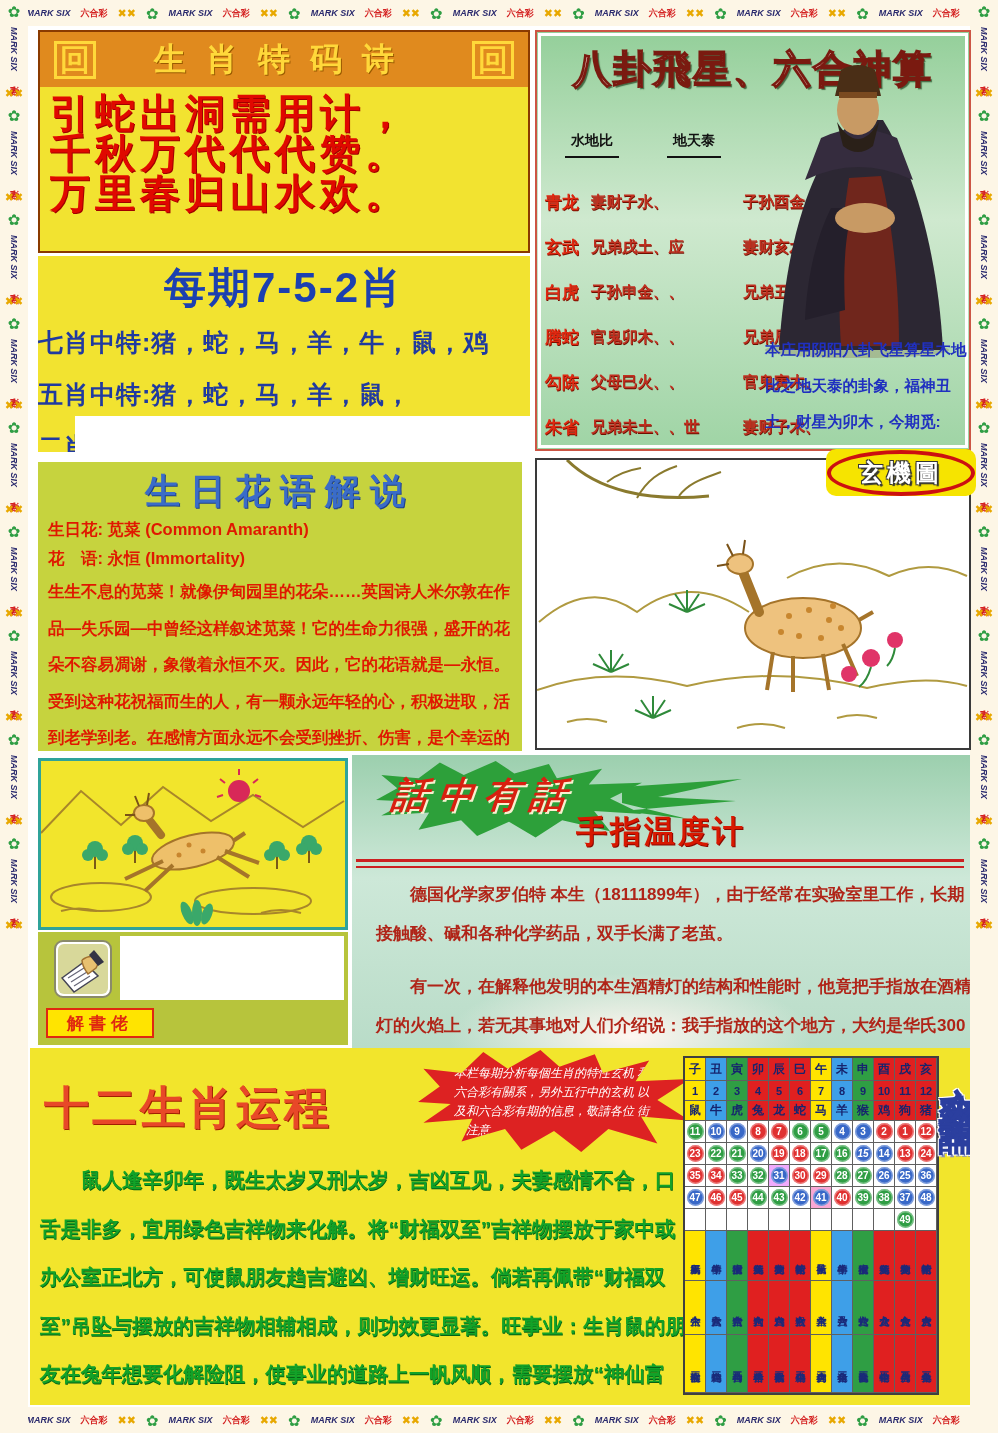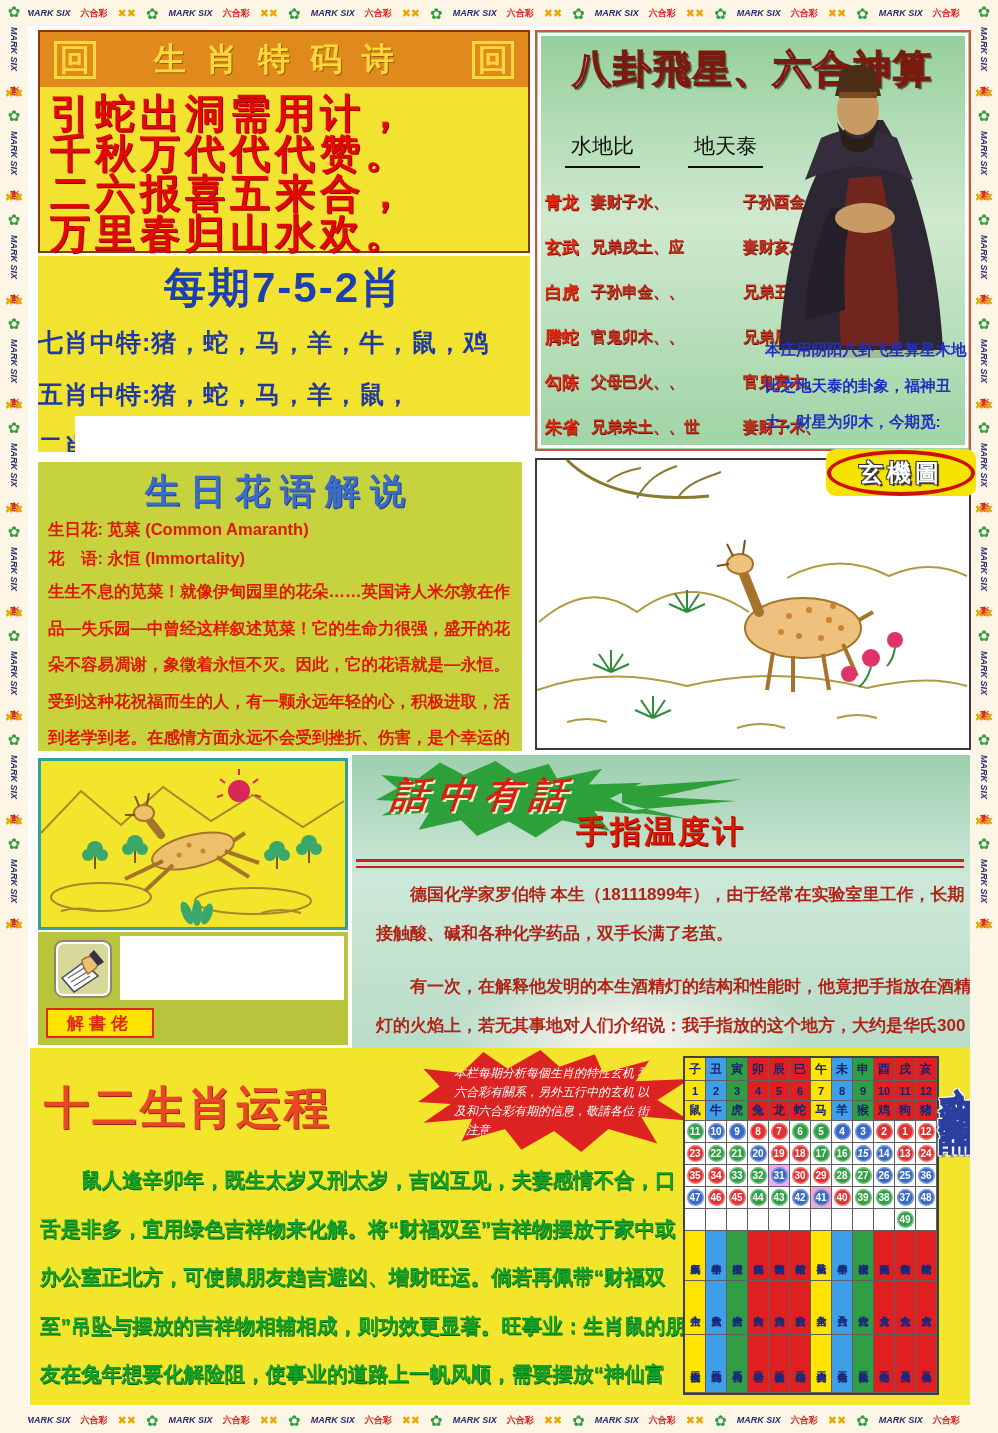--- a/index.html
+++ b/index.html
@@ -39,21 +39,21 @@
                white-space:nowrap;}
   .white-mask{position:absolute;left:38px;top:160px;width:454px;height:40px;background:#ffffff;}
 
   
   .bagua-box{position:absolute;left:535px;top:30px;width:436px;height:421px;box-sizing:border-box;
              border:2px solid #cc5544;outline:3px solid #ffffff;outline-offset:-6px;
              background:linear-gradient(180deg,#94cf9a 0%,#cfe9cf 45%,#9fd4a5 100%);overflow:hidden;}
   .bagua-title{margin-top:12px;text-align:center;font-size:38px;font-weight:bold;color:#f8d6d6;
                letter-spacing:2px;-webkit-text-stroke:1.5px #7a1a10;text-shadow:2px 2px 1px #456b45;}
   .bagua-cols{position:absolute;left:28px;top:100px;display:flex;gap:48px;}
-  .bagua-col{font-size:21px;font-weight:normal;color:#111;border-bottom:2px solid #111;padding:0 6px 6px 6px;}
+  .bagua-col{font-size:14px;font-weight:bold;color:#111;border-bottom:2px solid #111;padding:0 6px 6px 6px;}
   .bagua-rows{position:absolute;left:8px;top:148px;width:300px;}
   .bagua-row{display:grid;grid-template-columns:46px 152px auto;align-items:center;height:45px;}
   .bagua-label{color:#e02810;font-size:17px;font-weight:bold;text-shadow:0.5px 0.5px 0 #7a1000;}
   .bagua-text{color:#c03020;font-size:15.5px;font-weight:bold;text-shadow:0.5px 0.5px 0 #701000;white-space:nowrap;}
   .bagua-note{position:absolute;left:228px;top:300px;width:202px;color:#2030c0;font-size:15.5px;
               font-weight:bold;line-height:36px;}
   .deity{position:absolute;right:2px;top:26px;}
 
   
   .mystery-box{position:absolute;left:535px;top:458px;width:436px;height:292px;background:#fff;
@@ -272,21 +272,20 @@
 
   <section class="poem-box">
     <div class="poem-header">
       <span class="hui">回</span>
       <span class="poem-title">生肖特码诗</span>
       <span class="hui">回</span>
     </div>
     <div class="poem-body" id="poem-lines">
         <div class="poem-line">引蛇出洞需用计，</div>
         <div class="poem-line">千秋万代代代赞。</div>
-        <div class="poem-line">二六报喜五来合，</div>
         <div class="poem-line">万里春归山水欢。</div>
       </div>
   </section>
 
   <section class="period-box">
     <div class="period-title">每期7-5-2肖</div>
     <div id="period-lines">
         <div class="period-line">七肖中特:猪，蛇，马，羊，牛，鼠，鸡</div>
         <div class="period-line">五肖中特:猪，蛇，马，羊，鼠，</div>
         <div class="period-line">二肖中特:狗，马</div>

